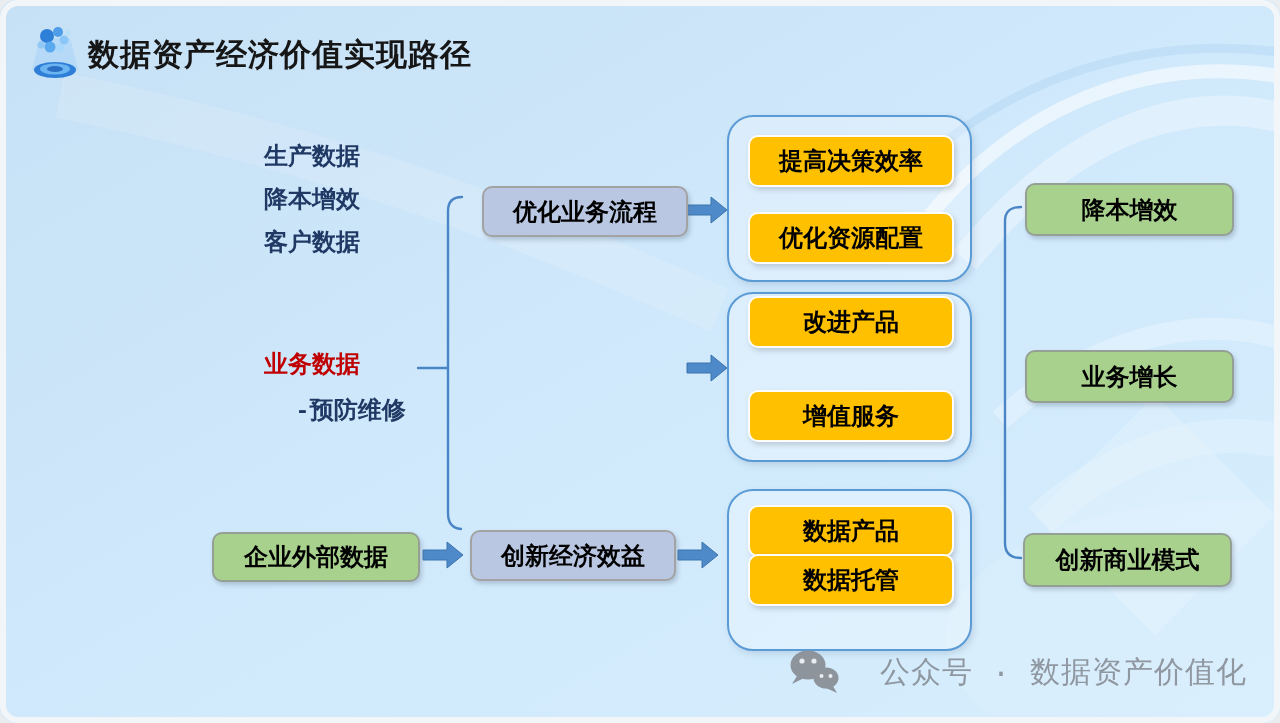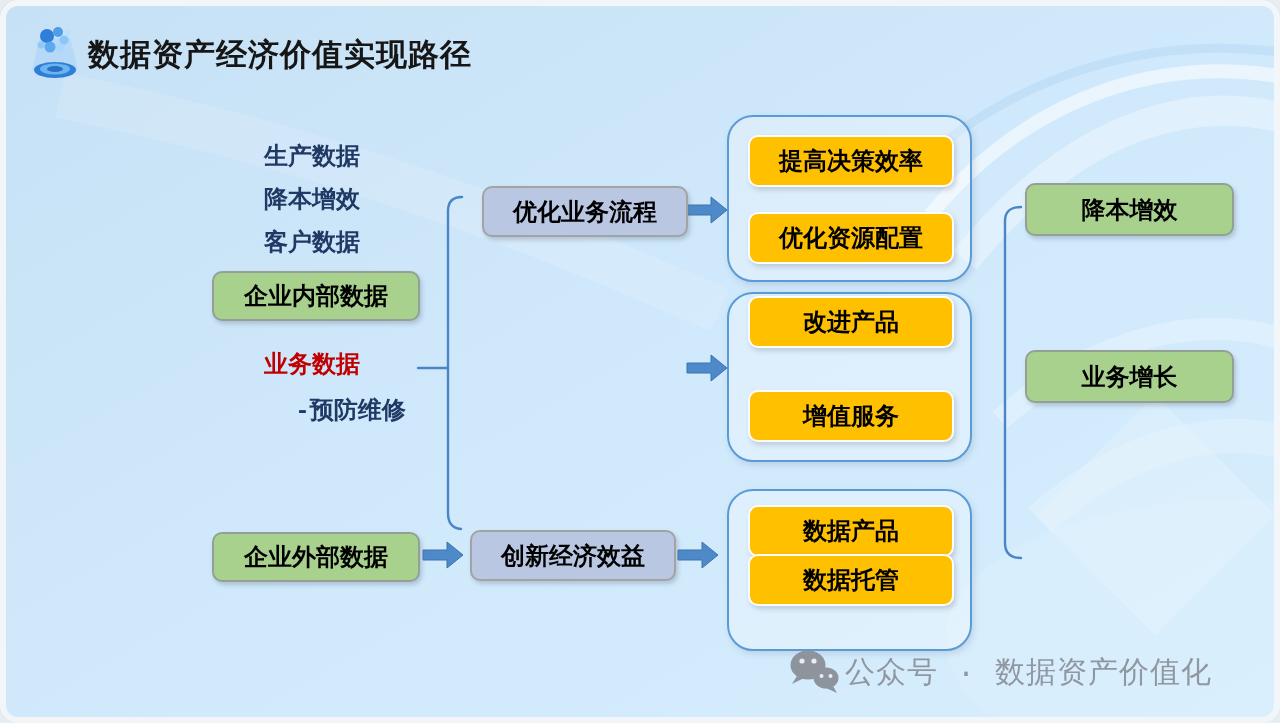--- a/index.html
+++ b/index.html
@@ -19,21 +19,21 @@
   .box{display:flex;align-items:center;justify-content:center;
        font-weight:bold;color:#000000;text-align:left;}
   .greenbox{background:#a9d18e;border:2px solid #95a095;border-radius:10px;
             font-size:24px;box-shadow:2px 3px 4px rgba(100,115,140,.32);}
   .graybox{background:#bac7e2;border:2px solid #a3a3a3;border-radius:10px;
            font-size:24px;box-shadow:2px 3px 4px rgba(100,115,140,.32);}
   .orangebox{background:#ffc000;border:2px solid #fcfcfa;border-radius:10px;
              font-size:24px;box-shadow:2px 3px 5px rgba(110,120,140,.30);}
   .container{background:rgba(255,255,255,0.28);border:2.5px solid #5b9bd5;
              border-radius:26px;box-shadow:2px 3px 6px rgba(100,125,155,.22);}
-  .watermark-text{font-size:30px;color:#868c95;opacity:.88;letter-spacing:1px;}
+  .watermark-text{font-size:30px;color:#868c95;opacity:.88;letter-spacing:1px;margin-left:35px;}
 </style>
 </head>
 <body>
 
 <div class="stage">
   <div class="slide">
 
     <svg class="decor" width="1280" height="723" viewBox="0 0 1280 723">
       <path d="M 930 215 C 1030 95 1170 45 1320 85" fill="none" stroke="rgba(255,255,255,0.55)" stroke-width="14"></path>
       <path d="M 965 260 C 1070 130 1200 75 1330 135" fill="none" stroke="rgba(255,255,255,0.35)" stroke-width="30"></path>
@@ -71,23 +71,20 @@
         <circle cx="30" cy="24" r="4" fill="#a8d8fb"></circle>
         <circle cx="11" cy="21" r="3.5" fill="#90c9f6"></circle>
         <circle cx="38" cy="9" r="2.5" fill="#b9e0fb"></circle>
       </svg>
       <div class="abs page-title" style="left:88px;top:34px">数据资产经济价值实现路径</div>
 
       <div class="abs plain" style="left:236px;top:143px;width:152px">生产数据</div>
       <div class="abs plain" style="left:236px;top:186px;width:152px">降本增效</div>
       <div class="abs plain" style="left:236px;top:229px;width:152px">客户数据</div>
 
-      <div class="abs box greenbox" style="left:212px;top:271px;width:204px;height:46px">
-        <span>企业内部数据</span>
-      </div>
 
       <div class="abs plain red" style="left:236px;top:351px;width:152px">业务数据</div>
       <div class="abs plain" style="left:278px;top:397px;width:145px">-预防维修</div>
 
 
       <div class="abs box graybox" style="left:482px;top:186px;width:202px;height:47px">
         <span>优化业务流程</span>
       </div>
 
       <div class="abs box greenbox" style="left:212px;top:532px;width:204px;height:46px">
@@ -119,20 +116,23 @@
       <div class="abs box orangebox" style="left:748px;top:554px;width:202px;height:48px">
         <span>数据托管</span>
       </div>
 
       <div class="abs box greenbox" style="left:1025px;top:183px;width:205px;height:49px">
         <span>降本增效</span>
       </div>
       <div class="abs box greenbox" style="left:1025px;top:350px;width:205px;height:49px">
         <span>业务增长</span>
       </div>
+      <div class="abs box greenbox" style="left:1023px;top:533px;width:205px;height:50px">
+        <span>创新商业模式</span>
+      </div>
 
       <svg class="abs" style="left:788px;top:648px" width="54" height="48" viewBox="0 0 54 48">
         <ellipse cx="20" cy="17" rx="17.5" ry="14.5" fill="#8d949c"></ellipse>
         <polygon points="9,28 4,36 16,30" fill="#8d949c"></polygon>
         <circle cx="14" cy="13" r="2.6" fill="#e9edf2"></circle>
         <circle cx="26" cy="13" r="2.6" fill="#e9edf2"></circle>
         <ellipse cx="38" cy="30" rx="12.5" ry="10.5" fill="#8d949c"></ellipse>
         <polygon points="45,38 49,45 38,40" fill="#8d949c"></polygon>
         <circle cx="33.5" cy="28" r="2" fill="#e9edf2"></circle>
         <circle cx="42.5" cy="28" r="2" fill="#e9edf2"></circle>

